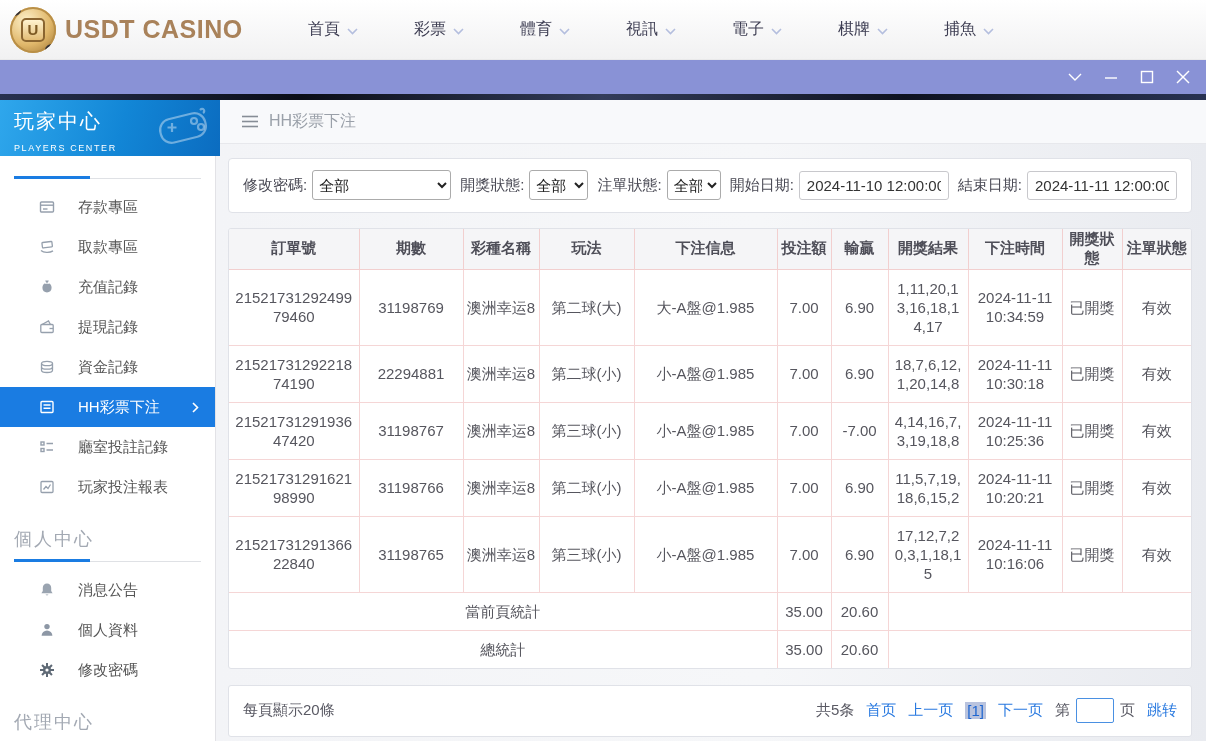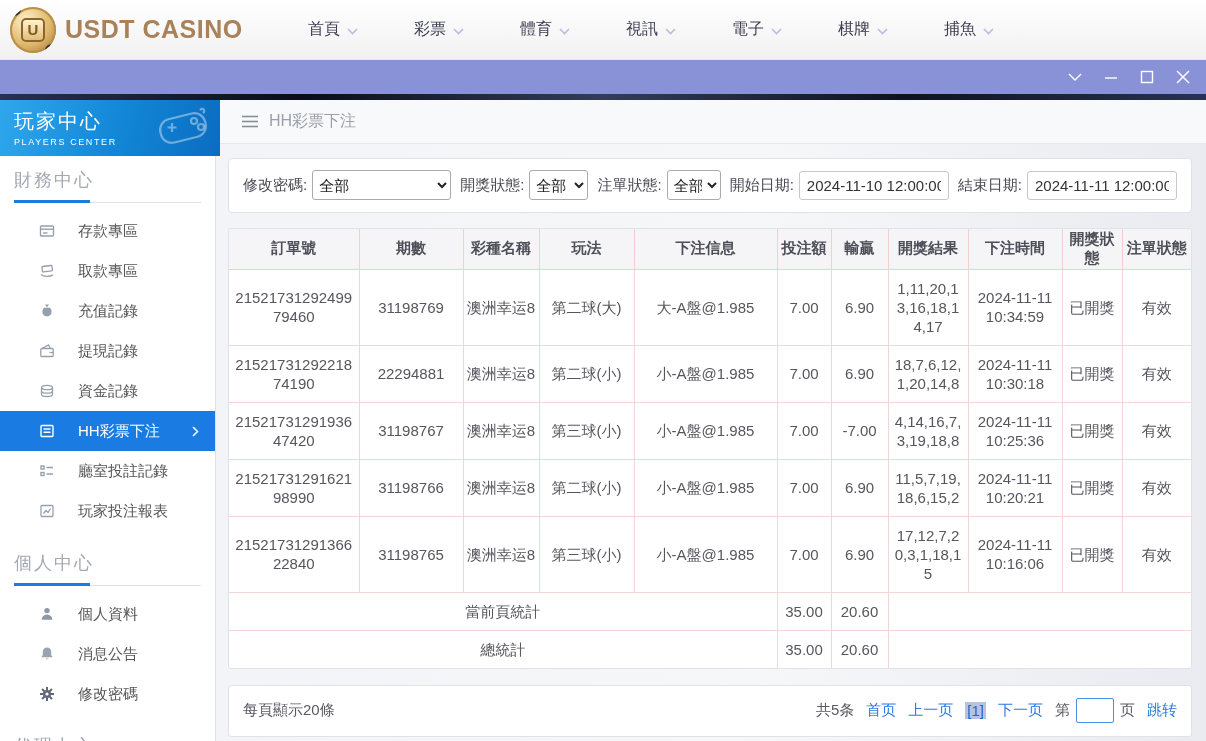--- a/index.html
+++ b/index.html
@@ -35,21 +35,21 @@
 
   
   .body-row { display:flex; height:641px; }
 
   
   .sidebar { width:216px; background:#fff; border-right:1px solid #e2e2e6; flex:0 0 216px; }
   .sb-header { height:56px; width:220px; position:relative; z-index:5; overflow:hidden;
     background:linear-gradient(105deg,#2fa7ec 0%,#1286d6 55%,#0b6cc0 100%);
     color:#fff; padding:8px 0 0 14px; }
   .sb-title { font-size:20px; letter-spacing:2px; }
-  .sb-sub { font-size:9px; letter-spacing:1.6px; margin-top:2px; }
+  .sb-sub { font-size:9px; letter-spacing:1.6px; margin-top:8px; }
   .sb-art { position:absolute; right:6px; top:6px; }
   .sb-section { padding:12px 14px 0 14px; }
   .sb-section-title { font-size:18px; color:#a3a9b3; letter-spacing:2px; }
   .sb-underline { margin-top:8px; height:3px; position:relative; }
   .sb-underline::before { content:""; position:absolute; left:0; top:0; width:76px; height:3px; background:#1a7ce2; }
   .sb-underline::after { content:""; position:absolute; left:76px; right:0; bottom:0; height:1px; background:#dfe1e5; }
   .sb-menu { padding:8px 0; }
   .sb-item { height:40px; display:flex; align-items:center; padding-left:38px; gap:22px;
     font-size:15px; color:#555; cursor:pointer; position:relative; }
   .sb-icon { width:18px; display:flex; justify-content:center; }
@@ -198,21 +198,20 @@
                 <circle cx="52" cy="15" r="3"></circle>
                 <circle cx="59" cy="21" r="3"></circle>
                 <path d="M30 17v9M25.5 21.5h9"></path>
                 <path d="M58 4c3-3 6 1 3 3"></path>
               </g>
             </svg>
         </span>
       </div>
 
       <div class="sb-section">
-        <div class="sb-section-title">財務中心</div>
         <div class="sb-underline"></div>
       </div>
       <nav class="sb-menu">
         <div class="sb-item">
           <span class="sb-icon">
               <svg width="16" height="16" viewBox="0 0 16 16">
                 <g stroke="#96a0ad" stroke-width="1.4" fill="none">
                   <rect x="1.5" y="3" width="13" height="10" rx="1"></rect>
                   <line x1="1.5" y1="6.2" x2="14.5" y2="6.2"></line>
                   <line x1="4" y1="10" x2="8.5" y2="10"></line>
@@ -307,34 +306,34 @@
       </nav>
 
       <div class="sb-section">
         <div class="sb-section-title">個人中心</div>
         <div class="sb-underline"></div>
       </div>
       <nav class="sb-menu">
         <div class="sb-item">
           <span class="sb-icon">
               <svg width="16" height="16" viewBox="0 0 16 16">
+                <path d="M8 1.5c2.5 0 4.2 1.8 4.2 4.3V9l1.4 2.2H2.4L3.8 9V5.8C3.8 3.3 5.5 1.5 8 1.5z" fill="#9aa4b0"></path>
+                <path d="M6.6 12.4a1.5 1.5 0 0 0 2.8 0z" fill="#9aa4b0"></path>
+              </svg>
+            </span>
+          <span>消息公告</span>
+        </div>
+        <div class="sb-item">
+          <span class="sb-icon">
+              <svg width="16" height="16" viewBox="0 0 16 16">
                 <circle cx="8" cy="4.6" r="2.7" fill="#8d97a5"></circle>
                 <path d="M2.6 13.8a5.4 5.4 0 0 1 10.8 0z" fill="#8d97a5"></path>
               </svg>
             </span>
           <span>個人資料</span>
-        </div>
-        <div class="sb-item">
-          <span class="sb-icon">
-              <svg width="16" height="16" viewBox="0 0 16 16">
-                <path d="M8 1.5c2.5 0 4.2 1.8 4.2 4.3V9l1.4 2.2H2.4L3.8 9V5.8C3.8 3.3 5.5 1.5 8 1.5z" fill="#9aa4b0"></path>
-                <path d="M6.6 12.4a1.5 1.5 0 0 0 2.8 0z" fill="#9aa4b0"></path>
-              </svg>
-            </span>
-          <span>消息公告</span>
         </div>
         <div class="sb-item">
           <span class="sb-icon">
               <svg width="16" height="16" viewBox="0 0 16 16">
                 <g fill="#5f6a76">
                   <rect x="7" y="1" width="2" height="14"></rect>
                   <rect x="1" y="7" width="14" height="2"></rect>
                   <rect x="7" y="1" width="2" height="14" transform="rotate(45 8 8)"></rect>
                   <rect x="7" y="1" width="2" height="14" transform="rotate(-45 8 8)"></rect>
                   <circle cx="8" cy="8" r="4"></circle>

